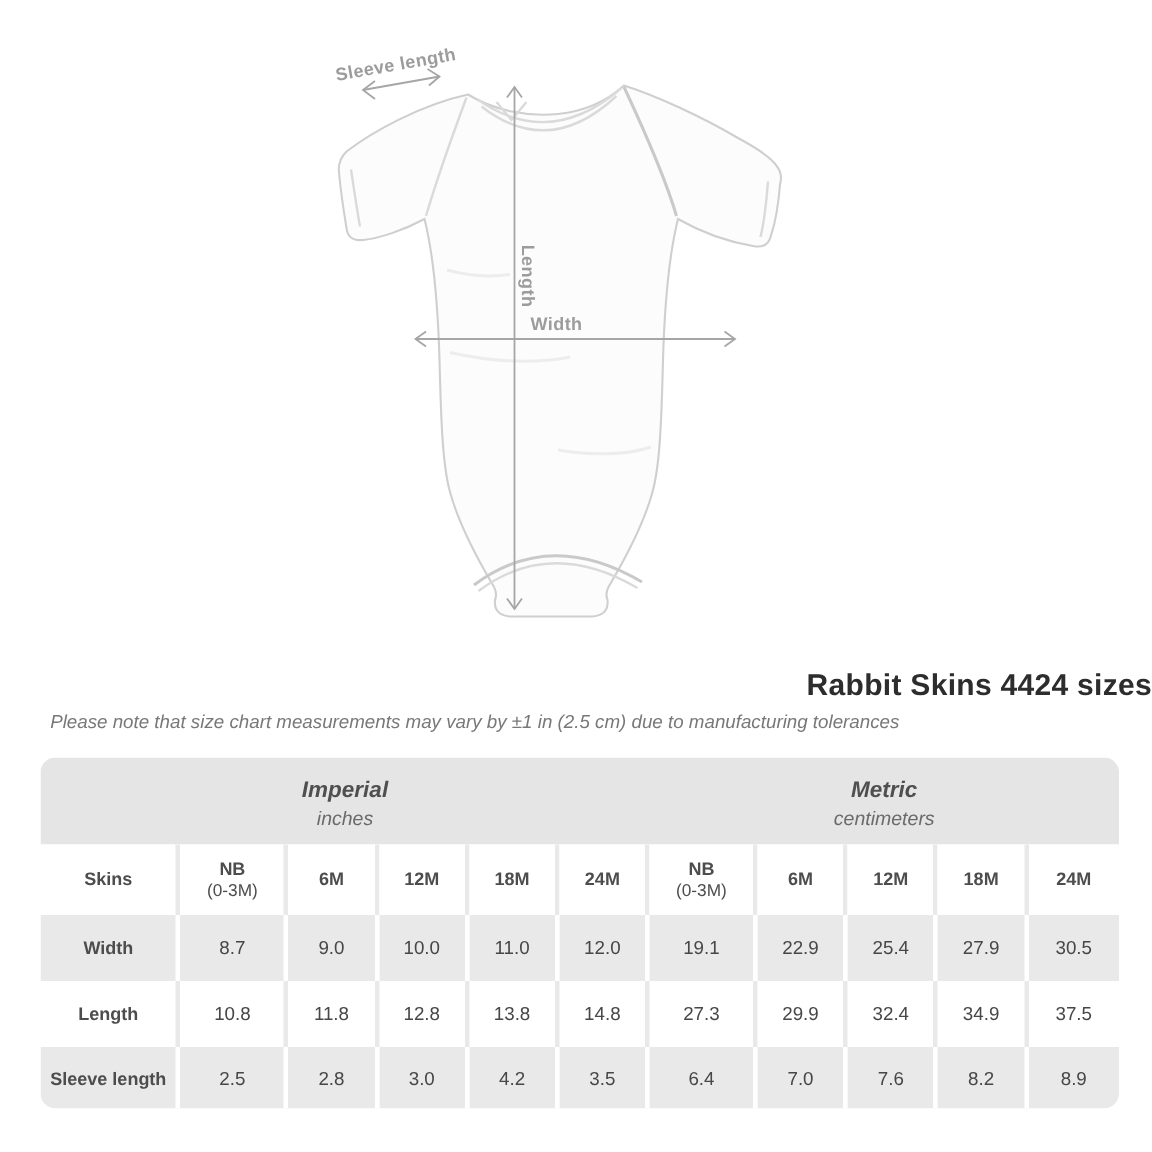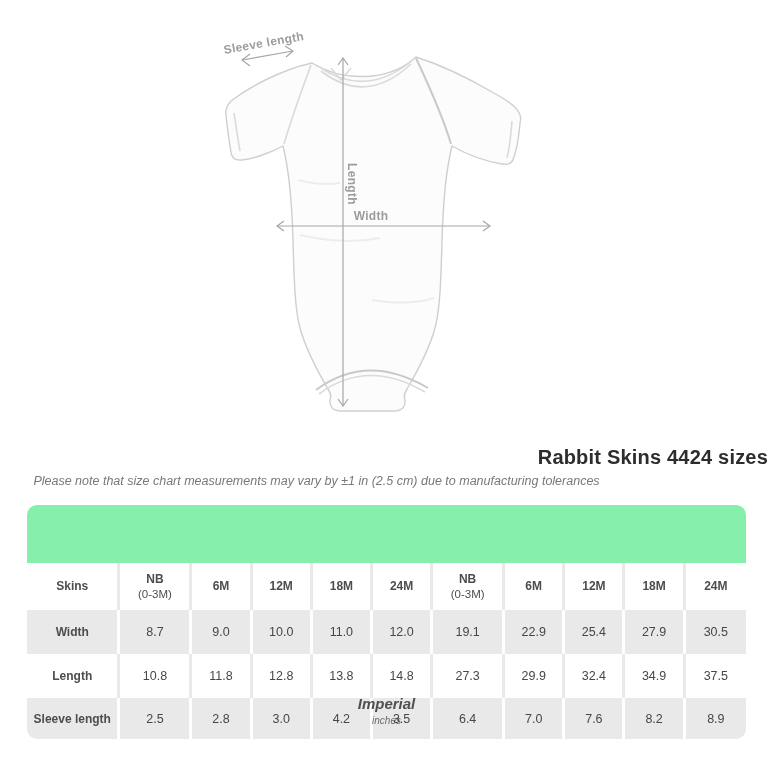--- a/index.html
+++ b/index.html
@@ -16,28 +16,28 @@
     font-size:20px;font-weight:bold;color:#2d2d2d;letter-spacing:.2px;
   }
   .note{
     position:absolute;top:474px;left:0;width:609px;text-align:center;
     font-size:12.5px;font-style:italic;color:#787878;margin-left:12px;
   }
   .table-wrap{
     position:absolute;top:505px;left:27px;width:719px;
     border-radius:10px;overflow:hidden;
   }
-  .units-band{display:flex;background:#86efac;height:58px;flex-direction:column;}
+  .units-band{display:flex;background:#e5e5e5;height:58px;}
   .unit-section{
     flex:0 0 406px;display:flex;flex-direction:column;
     justify-content:center;align-items:center;padding-top:2px;
   }
   .unit-section.metric{flex:1 1 auto;}
   .unit-name{font-size:15px;font-weight:bold;font-style:italic;color:#4f4f4f;}
-  .unit-sub{font-size:10px;font-style:italic;color:#6a6a6a;margin-top:3px;}
+  .unit-sub{font-size:13px;font-style:italic;color:#6a6a6a;margin-top:3px;}
 
   table{width:100%;border-spacing:0;border-collapse:separate;table-layout:fixed;}
   col.size{width:13%;} col.nb{width:10%;} col.m{width:8.375%;}
   th,td{
     text-align:center;vertical-align:middle;
     font-size:12.5px;color:#474747;font-weight:normal;padding:0;
     box-sizing:border-box;
   }
   thead th{height:47px;font-weight:bold;font-size:12px;color:#4d4d4d;background:#fff;line-height:1.25;}
   thead th .sub{font-size:11.5px;font-weight:normal;}
@@ -137,20 +137,24 @@
 
   <div class="page-title">Rabbit Skins 4424 sizes</div>
   <div class="note">Please note that size chart measurements may vary by ±1 in (2.5 cm) due to manufacturing tolerances</div>
 
   <div class="table-wrap">
     <div class="units-band">
       <div class="unit-section">
         <div class="unit-name">Imperial</div>
         <div class="unit-sub">inches</div>
       </div>
+      <div class="unit-section metric">
+        <div class="unit-name">Metric</div>
+        <div class="unit-sub">centimeters</div>
+      </div>
     </div>
     <table id="size-table">
         <colgroup>
           <col class="size">
           <col class="nb">
           <col class="m">
           <col class="m">
           <col class="m">
           <col class="m">
           <col class="nb">

